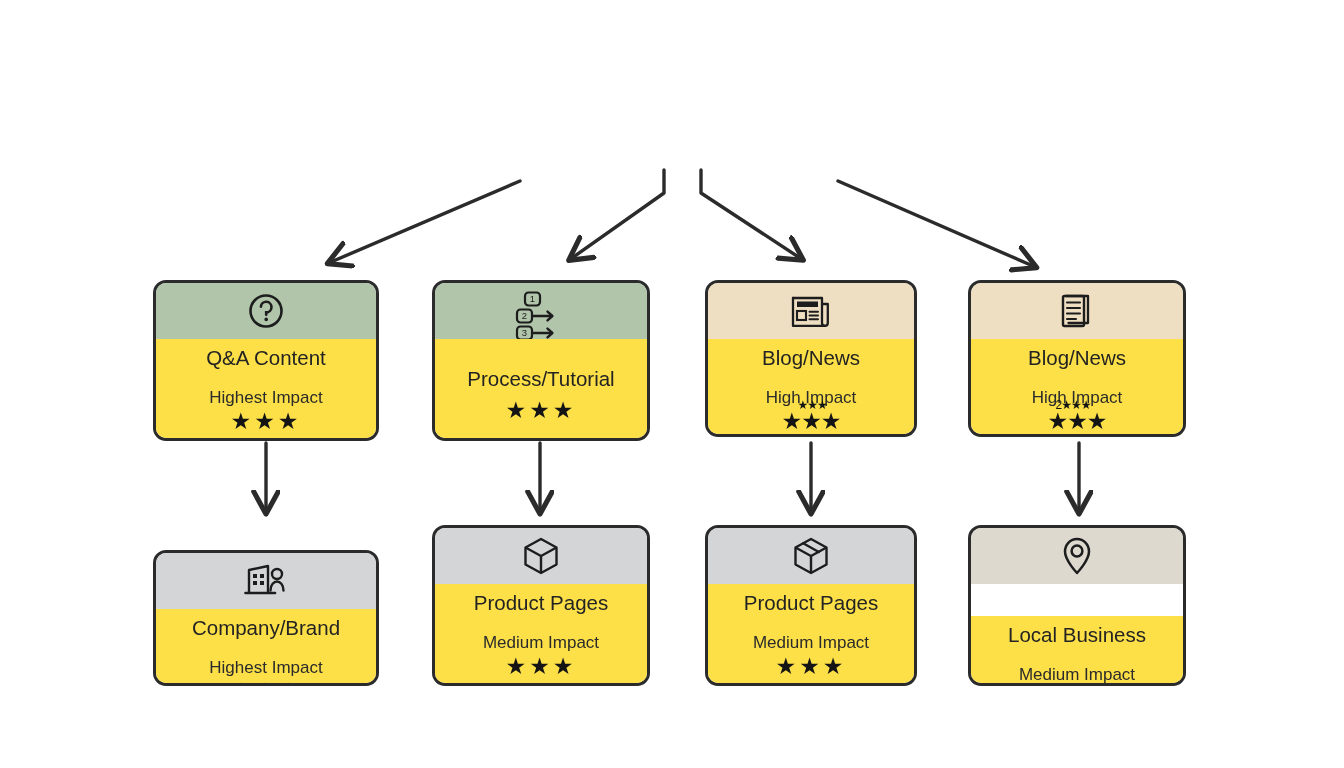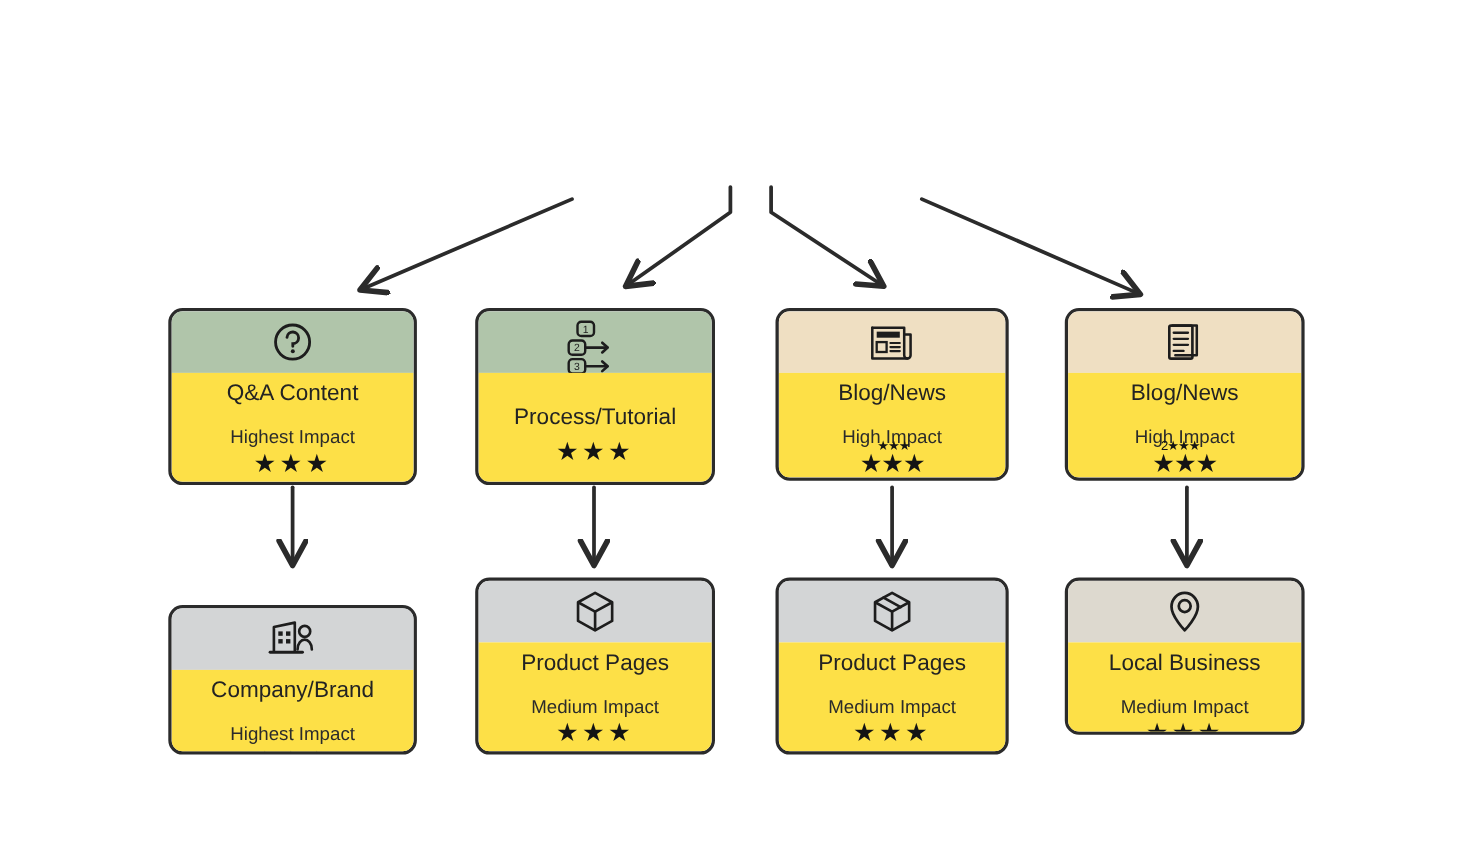--- a/index.html
+++ b/index.html
@@ -267,21 +267,21 @@
     </div>
     <div class="card-body">
       <div class="card-title">Product Pages</div>
       <div class="card-sub">Medium Impact</div>
       <div class="card-stars">
         <span>★★★</span>
       </div>
     </div>
   </div>
 
-  <div class="card" style="left:968px; top:525px; width:218px; height:143px;">
+  <div class="card" style="left:968px; top:525px; width:218px; height:161px;gap:32px;">
     <div class="card-header" style="background: rgb(221, 217, 207);">
       <svg class="icon-svg" width="36" height="42" viewBox="0 0 36 42">
         <path d="M18,38 C18,38 30,25.5 30,16.5 C30,9.6 24.6,4 18,4 C11.4,4 6,9.6 6,16.5 C6,25.5 18,38 18,38 Z" fill="none" stroke="#1d1d1d" stroke-width="2.5" stroke-linejoin="round"></path>
         <circle cx="18" cy="16" r="5.4" fill="none" stroke="#1d1d1d" stroke-width="2.5"></circle>
       </svg>
     </div>
     <div class="card-body">
       <div class="card-title">Local Business</div>
       <div class="card-sub">Medium Impact</div>
       <div class="card-stars">

